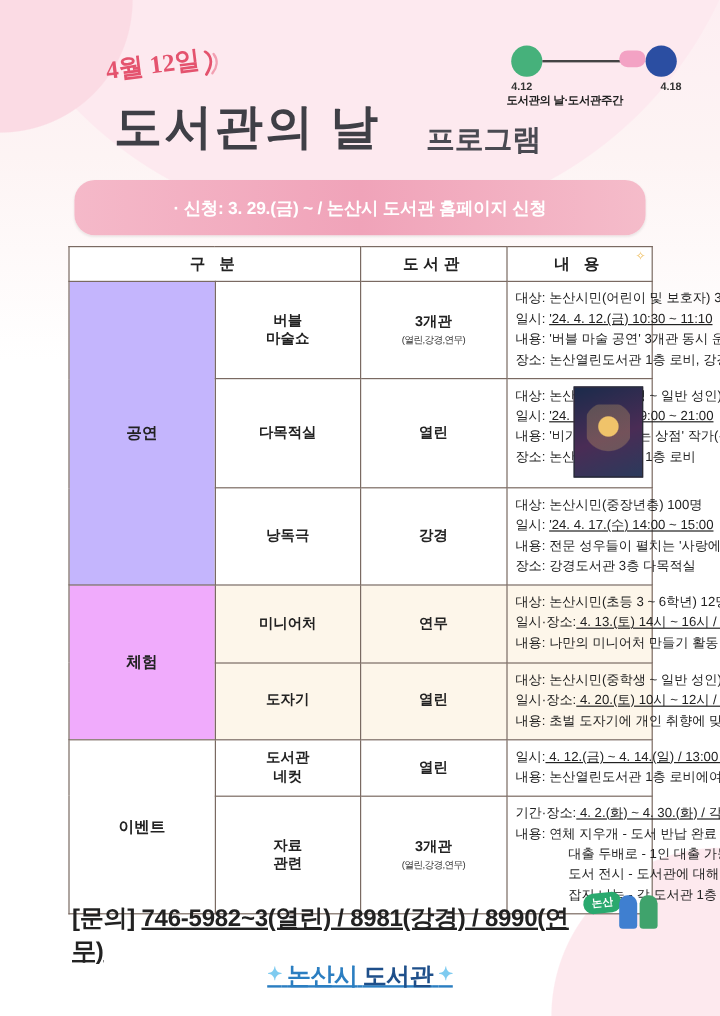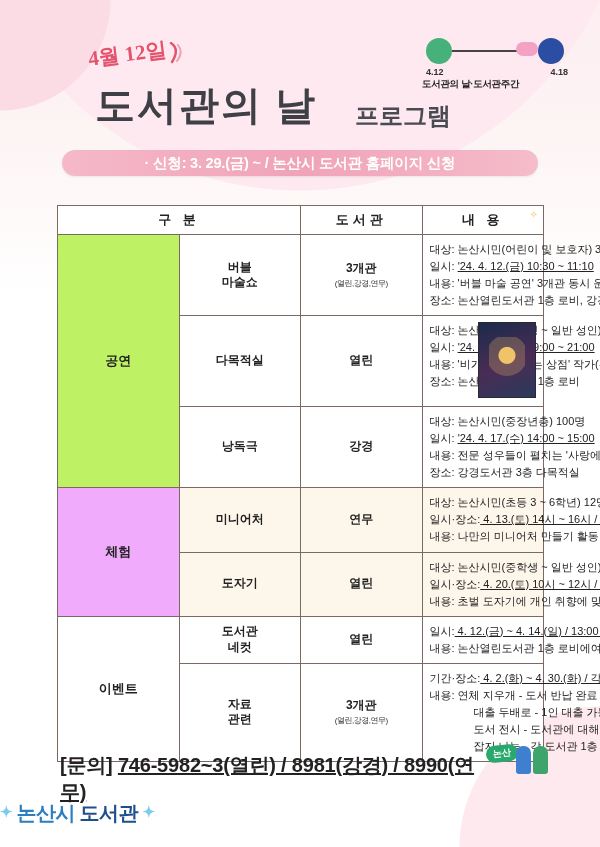--- a/index.html
+++ b/index.html
@@ -46,21 +46,21 @@
   .lg-circle{position:absolute;border-radius:50%;}
   .lg-green{left:4px;top:2px;width:26px;height:26px;background:#46b17b;}
   .lg-line{position:absolute;left:30px;top:14px;width:78px;height:2px;background:#444;}
   .lg-pink{left:94px;top:6px;width:22px;height:14px;background:#f3a2c4;border-radius:11px 11px 11px 11px;}
   .lg-blue{left:116px;top:2px;width:26px;height:26px;background:#2b4ea2;}
   .lg-dates{display:flex;justify-content:space-between;font-size:9px;color:#333;font-weight:bold;padding:1px 4px 0;}
   .lg-caption{font-size:9.5px;color:#222;font-weight:bold;margin-top:1px;letter-spacing:-0.3px;}
 
   
   .banner{
-    position:absolute;left:62px;top:150px;width:476px;height:26px;
+    position:absolute;left:62px;top:150px;width:476px;height:46px;
     background:linear-gradient(90deg,#f5b9c9 0%, #f0a3b9 50%, #f5bcca 100%);
     border-radius:17px;
     display:flex;align-items:center;justify-content:center;
     color:#ffffff;font-size:14.5px;font-weight:bold;letter-spacing:-0.2px;
     box-shadow:0 1px 2px rgba(0,0,0,.08);
   }
 
   
   .tbl-wrap{position:absolute;left:57px;top:205px;width:487px;}
   table{border-collapse:collapse;width:487px;table-layout:fixed;}
@@ -70,21 +70,21 @@
   }
   .c-sec{width:52px;text-align:center;font-size:13px;font-weight:bold;}
   .c-name{width:62px;text-align:center;font-size:12px;font-weight:bold;line-height:1.3;}
   .c-lib{width:66px;text-align:center;font-size:12px;font-weight:bold;line-height:1.3;}
   .c-body{padding:6px 7px;line-height:1.55;}
   .sub{display:block;font-size:8px;font-weight:normal;color:#333;margin-top:2px;letter-spacing:-0.5px;}
   .u{text-decoration:underline;text-align:center;}
   .row-perf{background:#ffffff;}
   .row-exp{background:#fdf6ea;}
   .row-event{background:#ffffff;}
-  .sec-perf{background:#bef264;}
+  .sec-perf{background:#c4b5fd;}
   .sec-exp{background:#f0abfc;}
   .sec-event{background:#ffffff;}
   .body-line{white-space:nowrap;}
   .indent{padding-left:44px;}
   .poster{
     float:right;width:56px;height:74px;margin:0 0 2px 6px;
     background:linear-gradient(160deg,#1b2b4b,#4a2c55 55%,#2b3a5c);
     border:1px solid #2a2a35;
     position:relative;
   }
@@ -104,23 +104,24 @@
   .nonsan-mark{position:absolute;right:52px;top:742px;width:92px;height:40px;text-align:center;}
   .nm-badge{display:inline-block;background:#2aa96e;color:#fff;font-size:9px;font-weight:bold;
     border-radius:10px;padding:2px 7px;transform:rotate(-6deg);}
   .nm-people{position:absolute;right:0;top:4px;display:flex;gap:2px;}
   .nm-p{width:15px;height:28px;border-radius:7px 7px 3px 3px;}
   .nm-p1{background:#3f7fd0;}
   .nm-p2{background:#3fa36c;}
   .nm-head{width:11px;height:11px;border-radius:50%;background:#f2c49b;margin:0 auto -2px;}
 
   .footer-logo{
-    position:absolute;left:0;right:0;top:800px;
+    position:absolute;left:0;right:0;top:800px;text-align:center;
     font-size:20px;font-weight:bold;color:#2b7ec1;letter-spacing:-0.5px;
     font-family:"Liberation Serif", serif;
+    text-decoration:underline;
   }
   .fl-star{color:#7ecbf0;font-size:15px;vertical-align:3px;}
   .fl-dark{color:#1e4f8a;}
 </style>
 </head>
 <body>
 
 <div class="page">
   <div class="corner-tl"></div>
   <div class="corner-br"></div>

